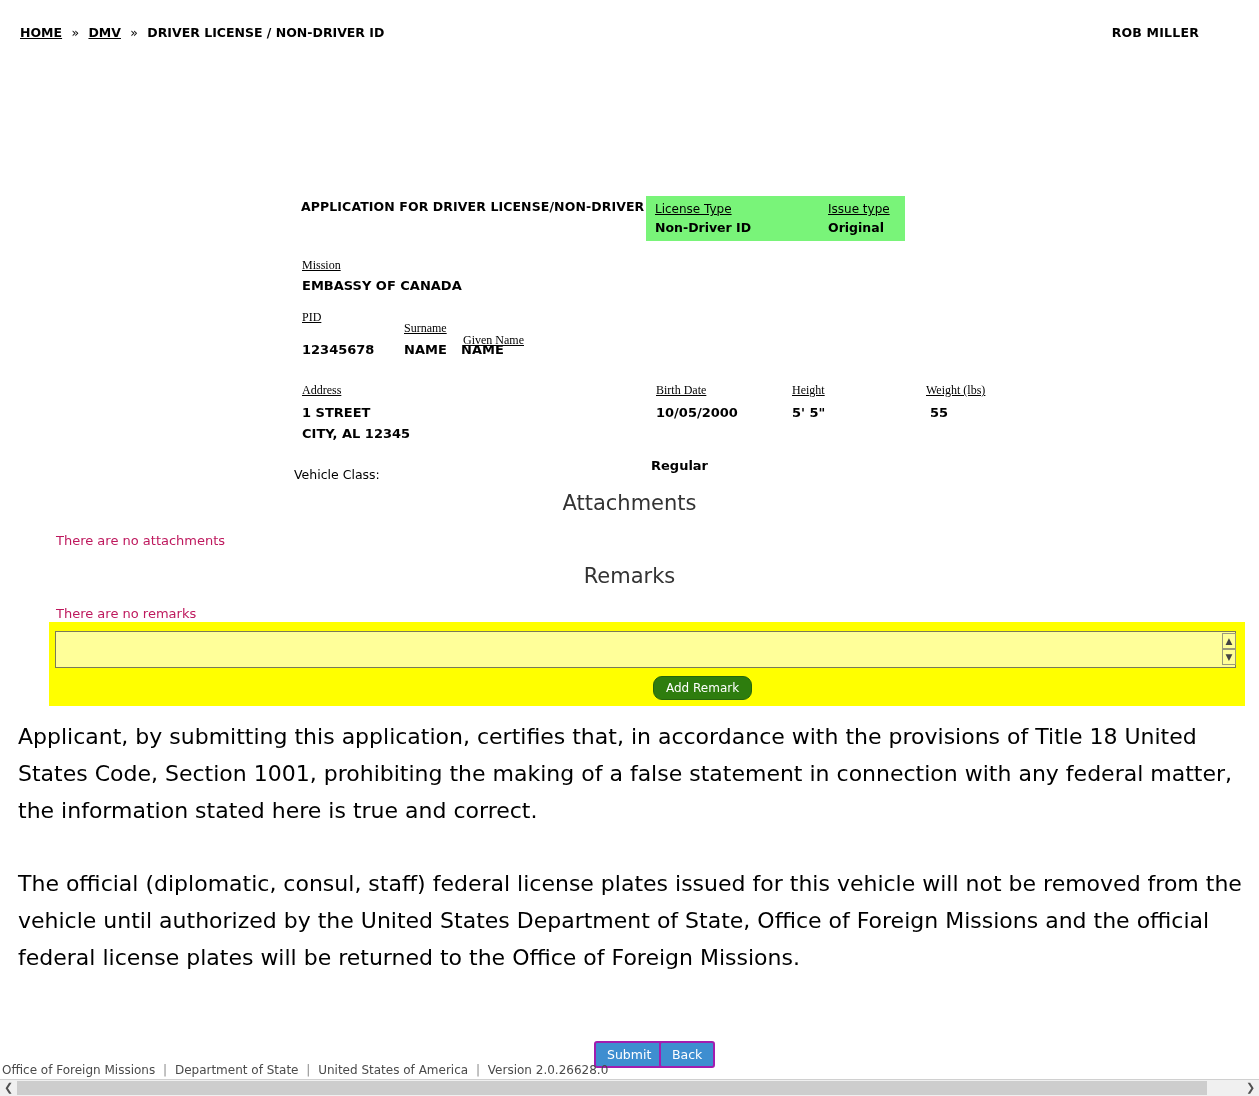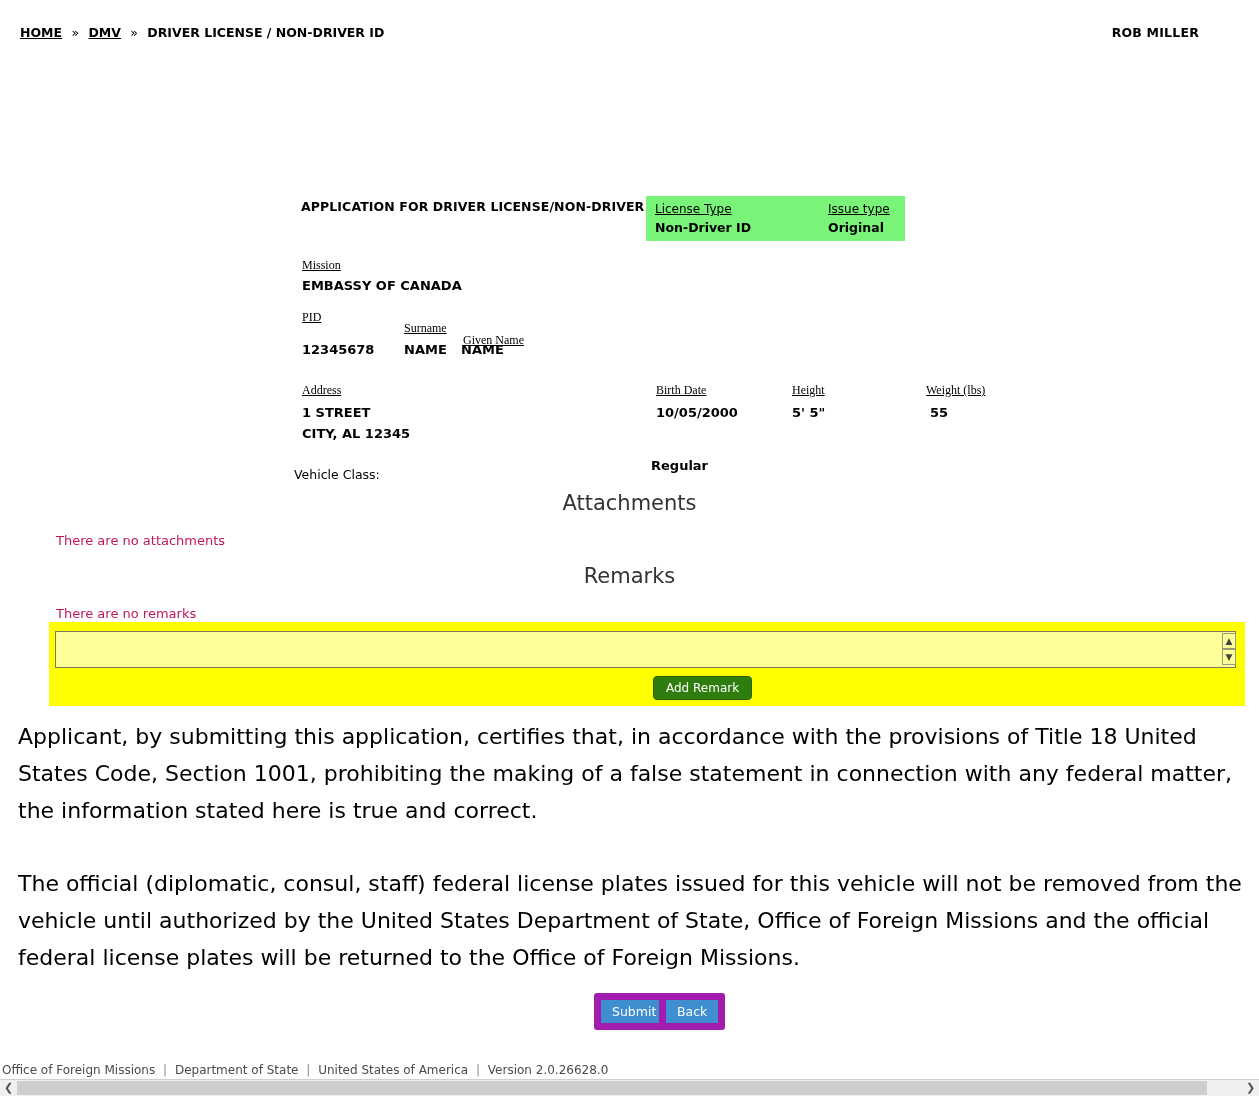--- a/index.html
+++ b/index.html
@@ -176,21 +176,21 @@
   .spin-up { top: 11px; }
   .spin-dn { top: 27px; }
 
   .btn-green {
     position: absolute;
     left: 604px;
     top: 54px;
     background: #2e7d0e;
     color: #ffffff;
     border: 1px solid #25650b;
-    border-radius: 4px;
+    border-radius: 9px;
     font-family: "DejaVu Sans", sans-serif;
     font-size: 12px;
     padding: 4px 12px;
     cursor: pointer;
   }
 
   
   .cert {
     position: absolute;
     left: 18px;
@@ -200,26 +200,27 @@
     color: #000;
   }
   .cert1 { top: 718px; }
   .cert2 { top: 865px; }
 
   
   .btn-blue {
     position: absolute;
     background: #3e8ed0;
     color: #ffffff;
-    border: 7px solid #a21caf;
+    border: 2px solid #a21caf;
     border-radius: 3px;
     font-family: "DejaVu Sans", sans-serif;
     font-size: 12.5px;
     padding: 4px 11px;
     cursor: pointer;
+    margin-top: 48px;
   }
   #submit-btn { left: 594px; top: 993px; }
   #back-btn  { left: 659px; top: 993px; }
 
   
   .footer {
     position: absolute;
     left: 2px;
     top: 1063px;
     font-size: 12px;

